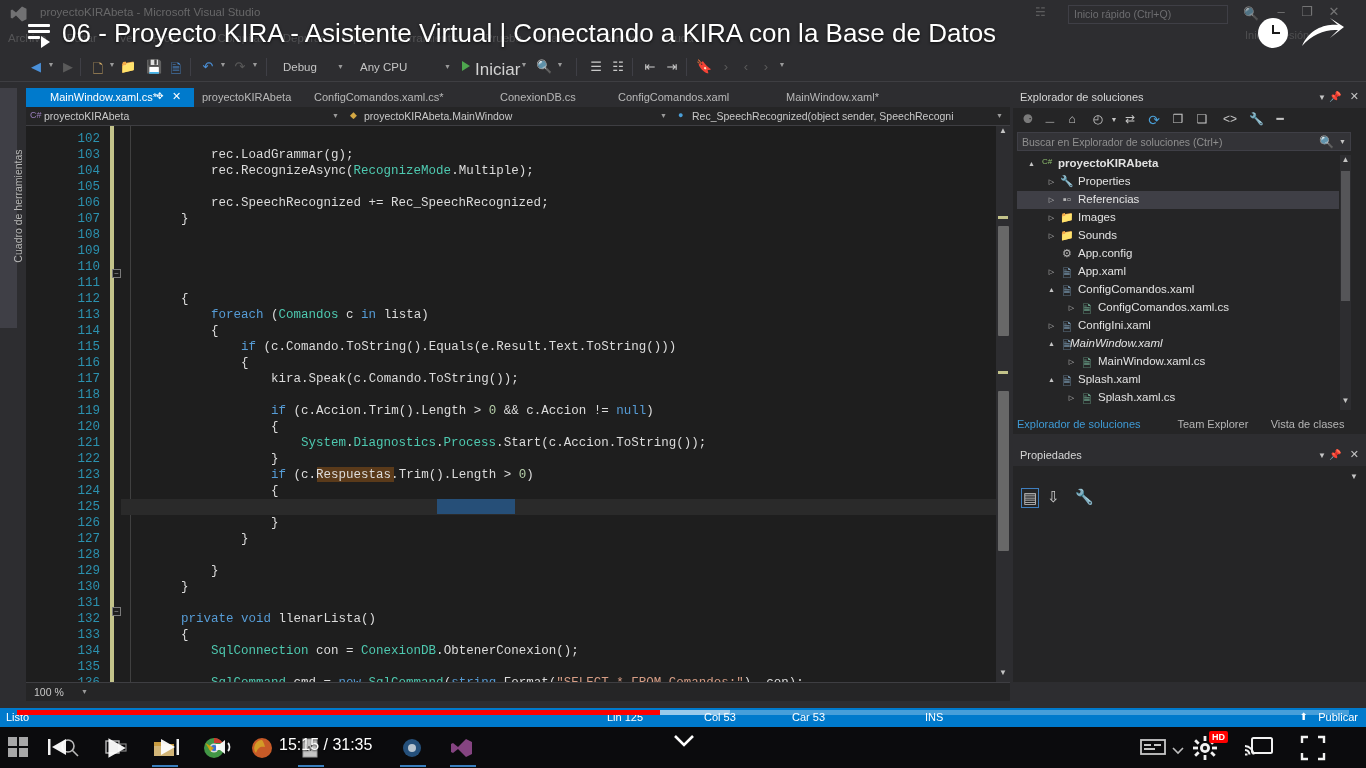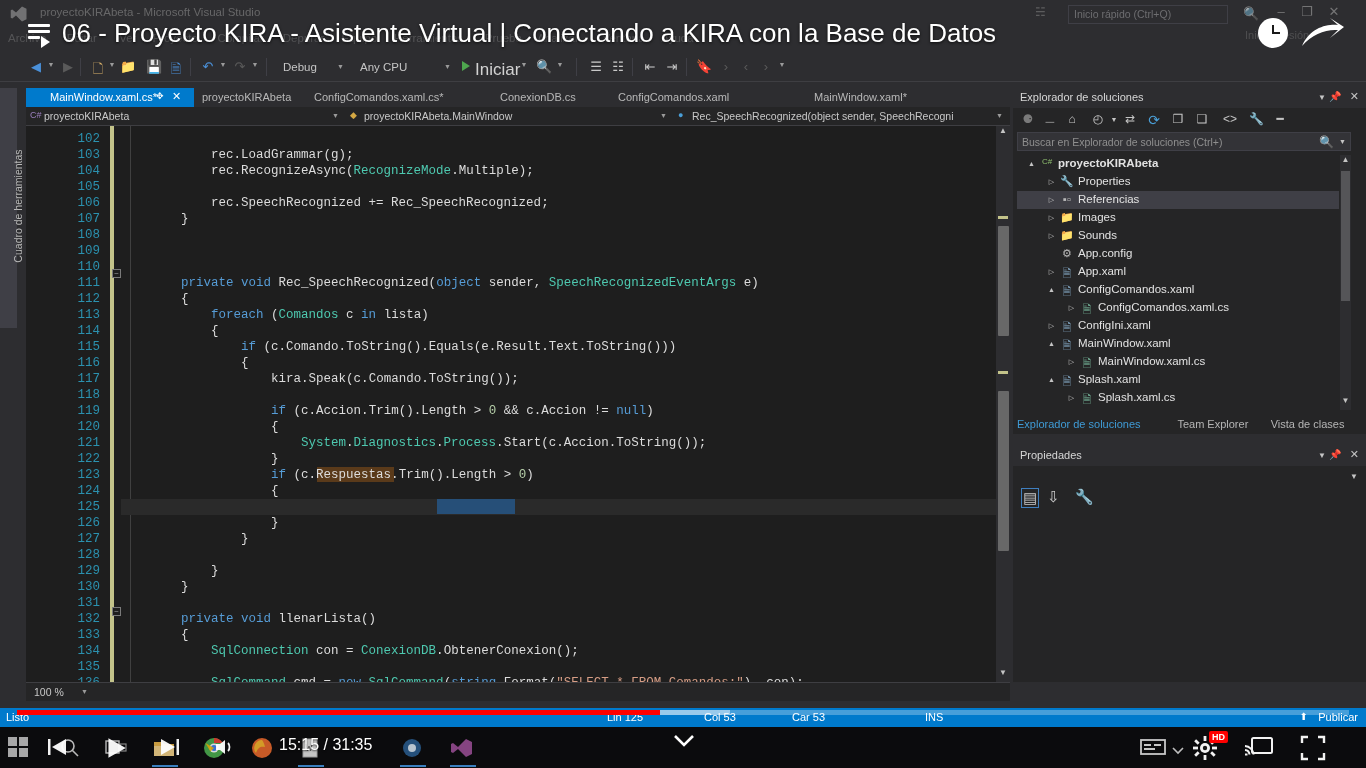--- a/index.html
+++ b/index.html
@@ -281,21 +281,21 @@
       <span>Cuadro de herramientas</span>
     </div>
 
     <div class="tabstrip" id="tabstrip">
       <div class="tab-overflow">▼</div>
     <div class="dtab active" style="left: 0px; width: 168px; padding-left: 24px;"><span>MainWindow.xaml.cs*</span><span class="dtab-pin" style="left: 130px;">✥</span><span class="dtab-x" style="left: 146px;">✕</span></div>
         <div class="dtab" style="left: 168px; width: 112px;"><span>proyectoKIRAbeta</span></div>
         <div class="dtab" style="left: 280px; width: 186px;"><span>ConfigComandos.xaml.cs*</span></div>
         <div class="dtab" style="left: 466px; width: 118px;"><span>ConexionDB.cs</span></div>
         <div class="dtab" style="left: 584px; width: 160px;"><span>ConfigComandos.xaml</span></div>
-        <div class="dtab" style="left: 780px; width: 144px;"><span>MainWindow.xaml*</span></div>
+        <div class="dtab" style="left: 752px; width: 144px;"><span>MainWindow.xaml*</span></div>
       </div>
 
     <div class="navbar" id="navbar">
         <div class="navcell" style="left: 0px; width: 320px;">
           <span class="ic" style="color: rgb(155, 127, 191);">C#</span>
           <span class="tx">proyectoKIRAbeta</span>
           <span class="cv" style="left: 306px;">▼</span>
         </div>
         <div class="navcell" style="left: 320px; width: 328px;">
           <span class="ic" style="color: rgb(212, 168, 67);">◆</span>
@@ -356,21 +356,20 @@
           <div class="hl-box" style="left: 195.78px; top: 341px; width: 77.3px; height: 15px;"></div>
           <div class="cl" style="top: 6px;"></div>
           <div class="cl" style="top: 22px;">            <span class="id">rec</span>.<span class="id">LoadGrammar</span>(<span class="id">g</span>);</div>
           <div class="cl" style="top: 38px;">            <span class="id">rec</span>.<span class="id">RecognizeAsync</span>(<span class="ty">RecognizeMode</span>.<span class="id">Multiple</span>);</div>
           <div class="cl" style="top: 54px;"></div>
           <div class="cl" style="top: 70px;">            <span class="id">rec</span>.<span class="id">SpeechRecognized</span> += <span class="id">Rec_SpeechRecognized</span>;</div>
           <div class="cl" style="top: 86px;">        }</div>
           <div class="cl" style="top: 102px;"></div>
           <div class="cl" style="top: 118px;"></div>
           <div class="cl" style="top: 134px;"></div>
-          <div class="cl" style="top: 150px;">        <span class="kw">private</span> <span class="kw">void</span> <span class="id">Rec_SpeechRecognized</span>(<span class="kw">object</span> <span class="id">sender</span>, <span class="ty">SpeechRecognizedEventArgs</span> <span class="id">e</span>)</div>
           <div class="cl" style="top: 166px;">        {</div>
           <div class="cl" style="top: 182px;">            <span class="kw">foreach</span> (<span class="ty">Comandos</span> <span class="id">c</span> <span class="kw">in</span> <span class="id">lista</span>)</div>
           <div class="cl" style="top: 198px;">            {</div>
           <div class="cl" style="top: 214px;">                <span class="kw">if</span> (<span class="id">c</span>.<span class="id">Comando</span>.<span class="id">ToString</span>().<span class="id">Equals</span>(<span class="id">e</span>.<span class="id">Result</span>.<span class="id">Text</span>.<span class="id">ToString</span>()))</div>
           <div class="cl" style="top: 230px;">                {</div>
           <div class="cl" style="top: 246px;">                    <span class="id">kira</span>.<span class="id">Speak</span>(<span class="id">c</span>.<span class="id">Comando</span>.<span class="id">ToString</span>());</div>
           <div class="cl" style="top: 262px;"></div>
           <div class="cl" style="top: 278px;">                    <span class="kw">if</span> (<span class="id">c</span>.<span class="id">Accion</span>.<span class="id">Trim</span>().<span class="id">Length</span> &gt; <span class="nm">0</span> &amp;&amp; <span class="id">c</span>.<span class="id">Accion</span> != <span class="kw">null</span>)</div>
           <div class="cl" style="top: 294px;">                    {</div>
           <div class="cl" style="top: 310px;">                        <span class="ty">System</span>.<span class="ty">Diagnostics</span>.<span class="ty">Process</span>.<span class="id">Start</span>(<span class="id">c</span>.<span class="id">Accion</span>.<span class="id">ToString</span>());</div>
@@ -485,21 +484,21 @@
             <span class="tx" style="left: 81px;">ConfigComandos.xaml.cs</span>
           </div>
           <div class="tr" style="top: 162px;">
             <span class="arw" style="left: 30px;">▷</span>
             <span class="ic" style="left: 43px; color: rgb(143, 184, 216); font-size: 11px;">🗎</span>
             <span class="tx" style="left: 61px;">ConfigIni.xaml</span>
           </div>
           <div class="tr" style="top: 180px;">
             <span class="arw" style="left: 30px;">▲</span>
             <span class="ic" style="left: 43px; color: rgb(143, 184, 216); font-size: 11px;">🗎</span>
-            <span class="tx" style="left: 61px;">MainWindow.xaml</span>
+            <span class="tx" style="left: 53px; font-style: italic;">MainWindow.xaml</span>
           </div>
           <div class="tr" style="top: 198px;">
             <span class="arw" style="left: 50px;">▷</span>
             <span class="ic" style="left: 63px; color: rgb(127, 199, 168); font-size: 11px;">🗎</span>
             <span class="tx" style="left: 81px;">MainWindow.xaml.cs</span>
           </div>
           <div class="tr" style="top: 216px;">
             <span class="arw" style="left: 30px;">▲</span>
             <span class="ic" style="left: 43px; color: rgb(143, 184, 216); font-size: 11px;">🗎</span>
             <span class="tx" style="left: 61px;">Splash.xaml</span>

